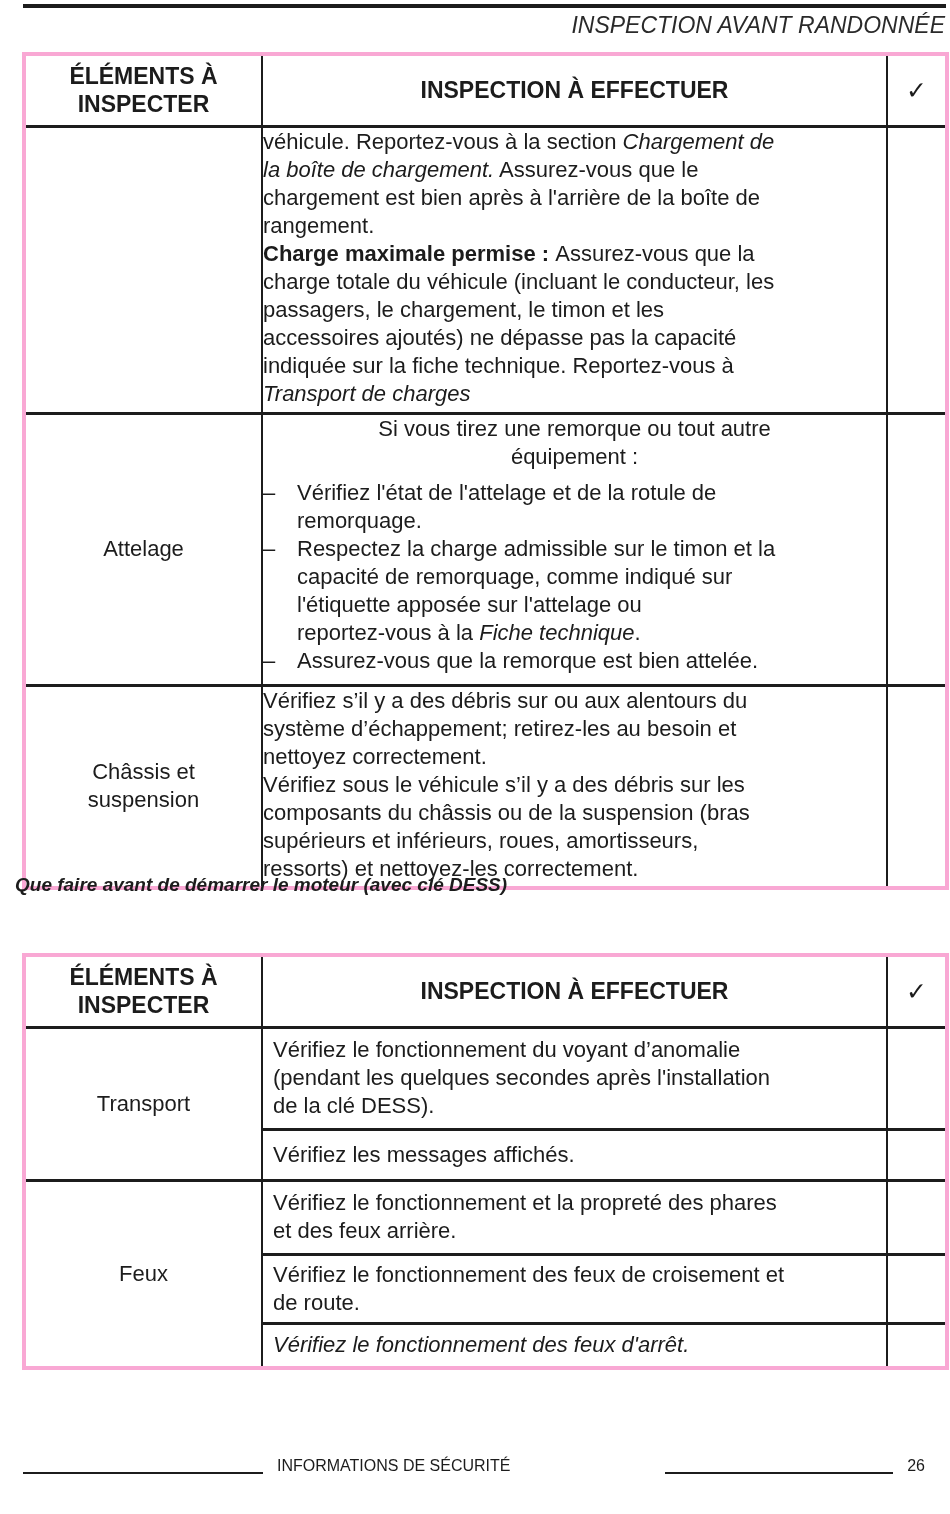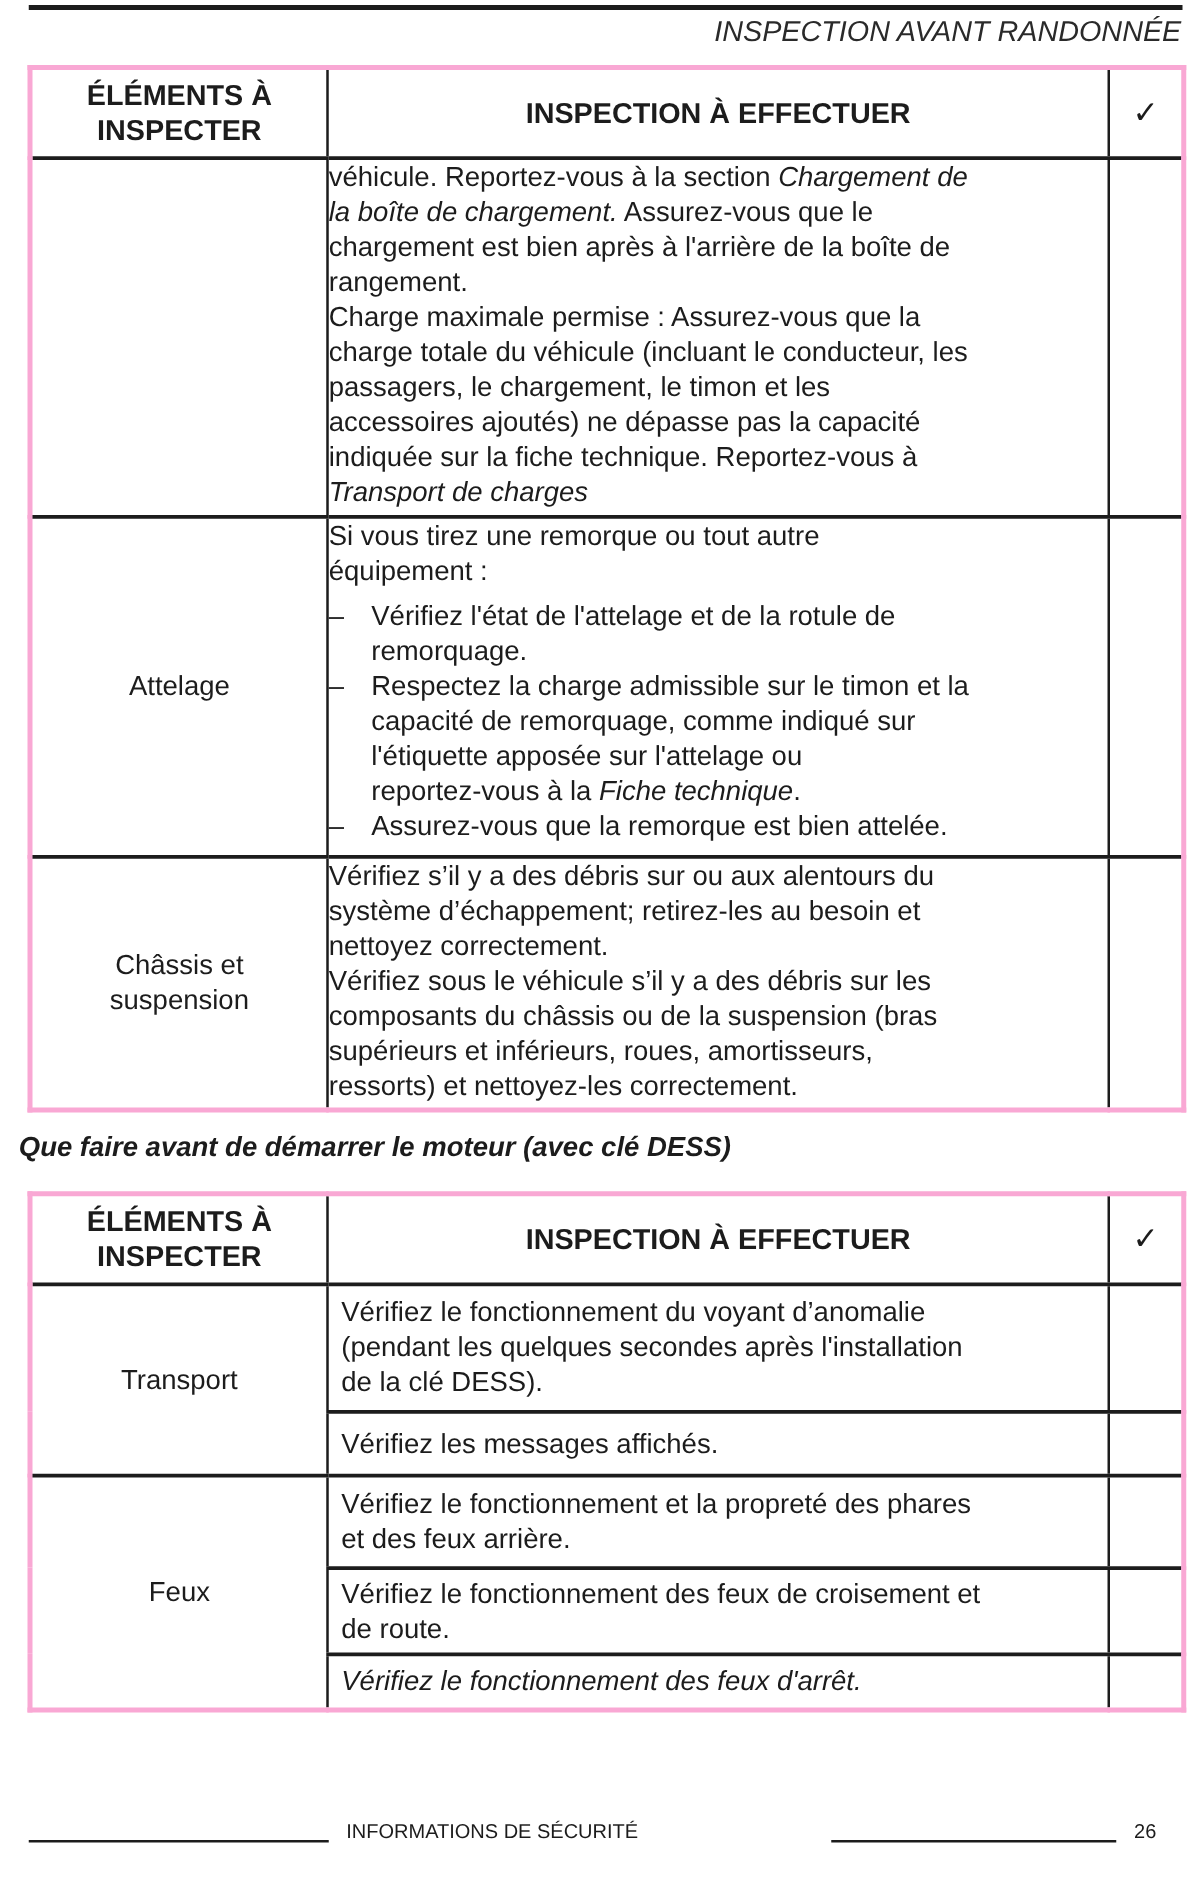--- a/index.html
+++ b/index.html
@@ -67,31 +67,31 @@
     margin-top: 43px;
   }
   td.cell-insp {
     vertical-align: top;
     padding: 6px 10px 5px 10px;
   }
   #table2 td.cell-insp { vertical-align: middle; padding: 5px 10px; }
   td.cell-check { vertical-align: middle; }
   .pre { white-space: pre-wrap; }
   .i { font-style: italic; }
-  .b { font-weight: normal; }
-  .intro { margin-bottom: 8px; }
+  .b { font-weight: bold; }
+  .intro { margin-bottom: 8px; text-align: center; }
   .bullet { display: flex; }
   .bullet .dash { flex: 0 0 34px; }
   .bullet .btext { flex: 1 1 auto; }
   .section-heading {
     position: absolute;
-    top: 903px; left: 15px; right: 10px;
+    top: 870px; left: 15px; right: 10px;
     font-weight: bold;
     font-style: italic;
-    font-size: 22px;
+    font-size: 19px;
     line-height: 30px;
   }
   .footer {
     position: absolute;
     left: 0; right: 0; top: 1452px;
     display: flex;
     align-items: flex-end;
     padding: 0 25px 0 23px;
     font-size: 16px;
     line-height: 27px;

